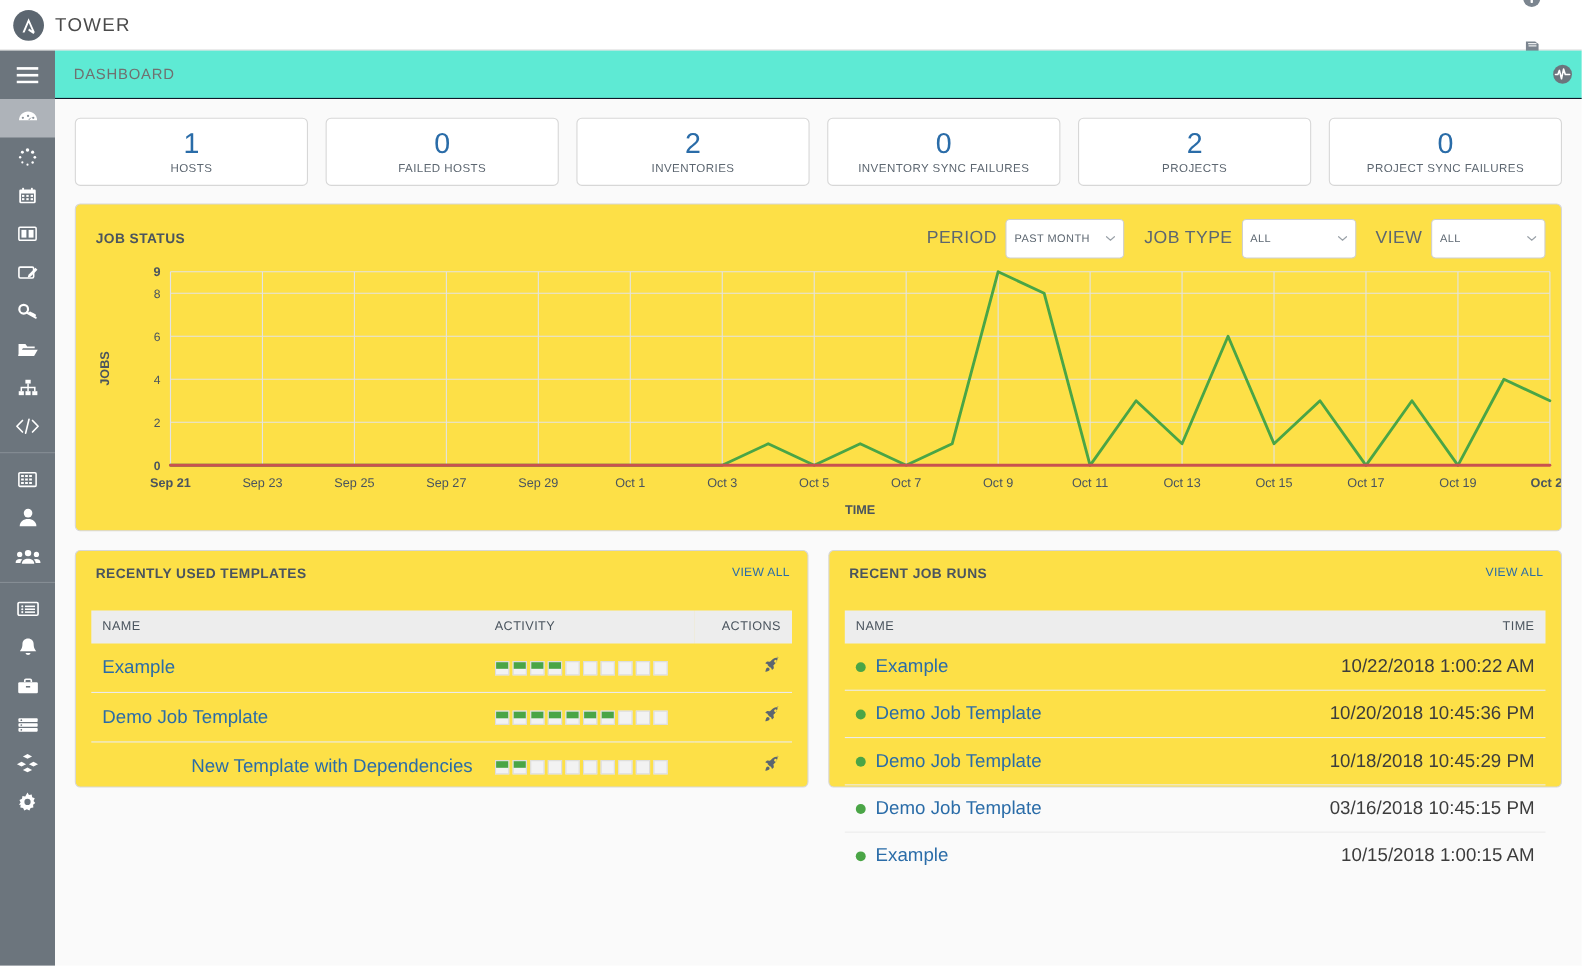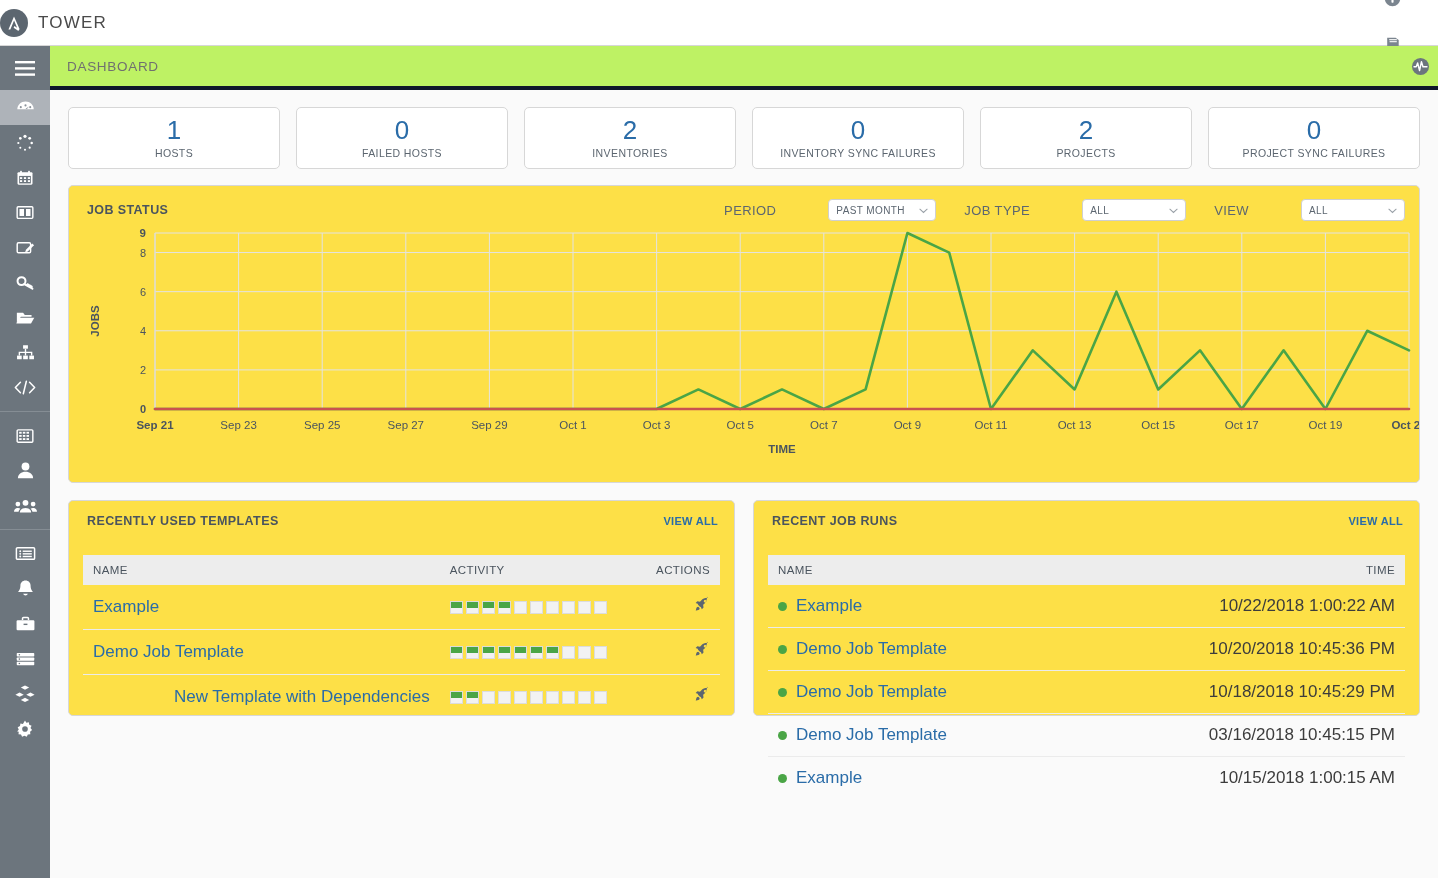--- a/index.html
+++ b/index.html
@@ -11,21 +11,21 @@
     color: #3c3c3c;
   }
   #app { position: relative; width: 1438px; height: 878px; }
 
   
   .brandbar {
     position: absolute; top: 0; left: 0; width: 1438px; height: 46px;
     background: #ffffff; border-bottom: 1px solid #d7d7d7;
     display: flex; align-items: center;
   }
-  .brand-left { display: flex; align-items: center; padding-left: 0; justify-content: center; }
+  .brand-left { display: flex; align-items: center; padding-left: 12px; justify-content: center; }
   .logo-circle {
     width: 28px; height: 28px; border-radius: 50%;
     background: #5c6670; display: flex; align-items: center; justify-content: center;
     margin-right: 10px;
   }
   .logo-circle svg { display: block; }
   .brand-name {
     font-size: 17px; letter-spacing: 1.2px; color: #4a4a4a; font-weight: 400;
   }
   .brand-right {
@@ -48,21 +48,21 @@
     width: 50px; height: 35px; display: flex; align-items: center; justify-content: center;
     cursor: pointer; color: #ffffff;
   }
   .nav-item.active { background: #aeb3b9; }
   .nav-sep { width: 50px; height: 1px; background: #858d94; margin: 6px 0; }
   .nav-item svg, .nav-hamburger svg { display: block; }
 
   
   .crumbbar {
     position: absolute; top: 46px; left: 50px; width: 1388px; height: 44px;
-    background: #bef264; border-bottom: 4px solid #0f172a;
+    background: #5eead4; border-bottom: 1px solid #0f172a;
     display: flex; align-items: center;
   }
   .crumb-title {
     font-size: 13.5px; color: #707070; letter-spacing: 0.7px; padding-left: 17px;
   }
   .crumb-right { margin-left: auto; padding-right: 8px; display: flex; align-items: center; }
   .activity-ico { cursor: pointer; color: #6c757d; display: flex; }
 
   
   .content {
@@ -89,33 +89,33 @@
     background: #fde047; border: 1px solid #d7d7d7; border-radius: 5px;
   }
   .panel-head {
     display: flex; align-items: center; padding: 13px 16px 11px 18px;
   }
   .panel-title {
     font-size: 12.5px; font-weight: bold; color: #4a545e; letter-spacing: 0.4px;
   }
   .view-all {
     margin-left: auto; font-size: 11px; color: #2a6ca8; letter-spacing: 0.3px;
-    cursor: pointer; text-decoration: none; font-weight: bold;
+    cursor: pointer; text-decoration: none;
   }
 
   
   .jobstatus { margin: 16px 18px 0 18px; height: 298px; }
   .js-head { display: flex; align-items: center; padding: 13px 14px 0 18px; }
   .js-controls { margin-left: auto; display: flex; align-items: center; gap: 18px; }
   .ctrl { display: flex; align-items: center; gap: 8px; }
-  .ctrl-lbl { font-size: 13px; color: #5c6670; letter-spacing: 0.4px; margin-left: 10px; }
+  .ctrl-lbl { font-size: 16px; color: #5c6670; letter-spacing: 0.4px; }
   .select {
-    width: 108px; height: 22px; border: 1px solid #cfcfcf; border-radius: 4px;
+    width: 108px; height: 36px; border: 1px solid #cfcfcf; border-radius: 4px;
     background: #fff; display: flex; align-items: center; padding: 0 7px;
-    font-size: 10px; color: #5c6670; letter-spacing: 0.4px; cursor: pointer; margin-left: 44px;
+    font-size: 10px; color: #5c6670; letter-spacing: 0.4px; cursor: pointer;
   }
   .select.wide { width: 104px; }
   .select .sv { flex: 1; }
   .chev { color: #9aa1a8; }
 
   .chart-wrap { position: relative; width: 100%; height: 248px; }
   .chart-svg { display: block; }
 
   
   .bottom { display: flex; gap: 18px; padding: 17px 18px 0 18px; }

